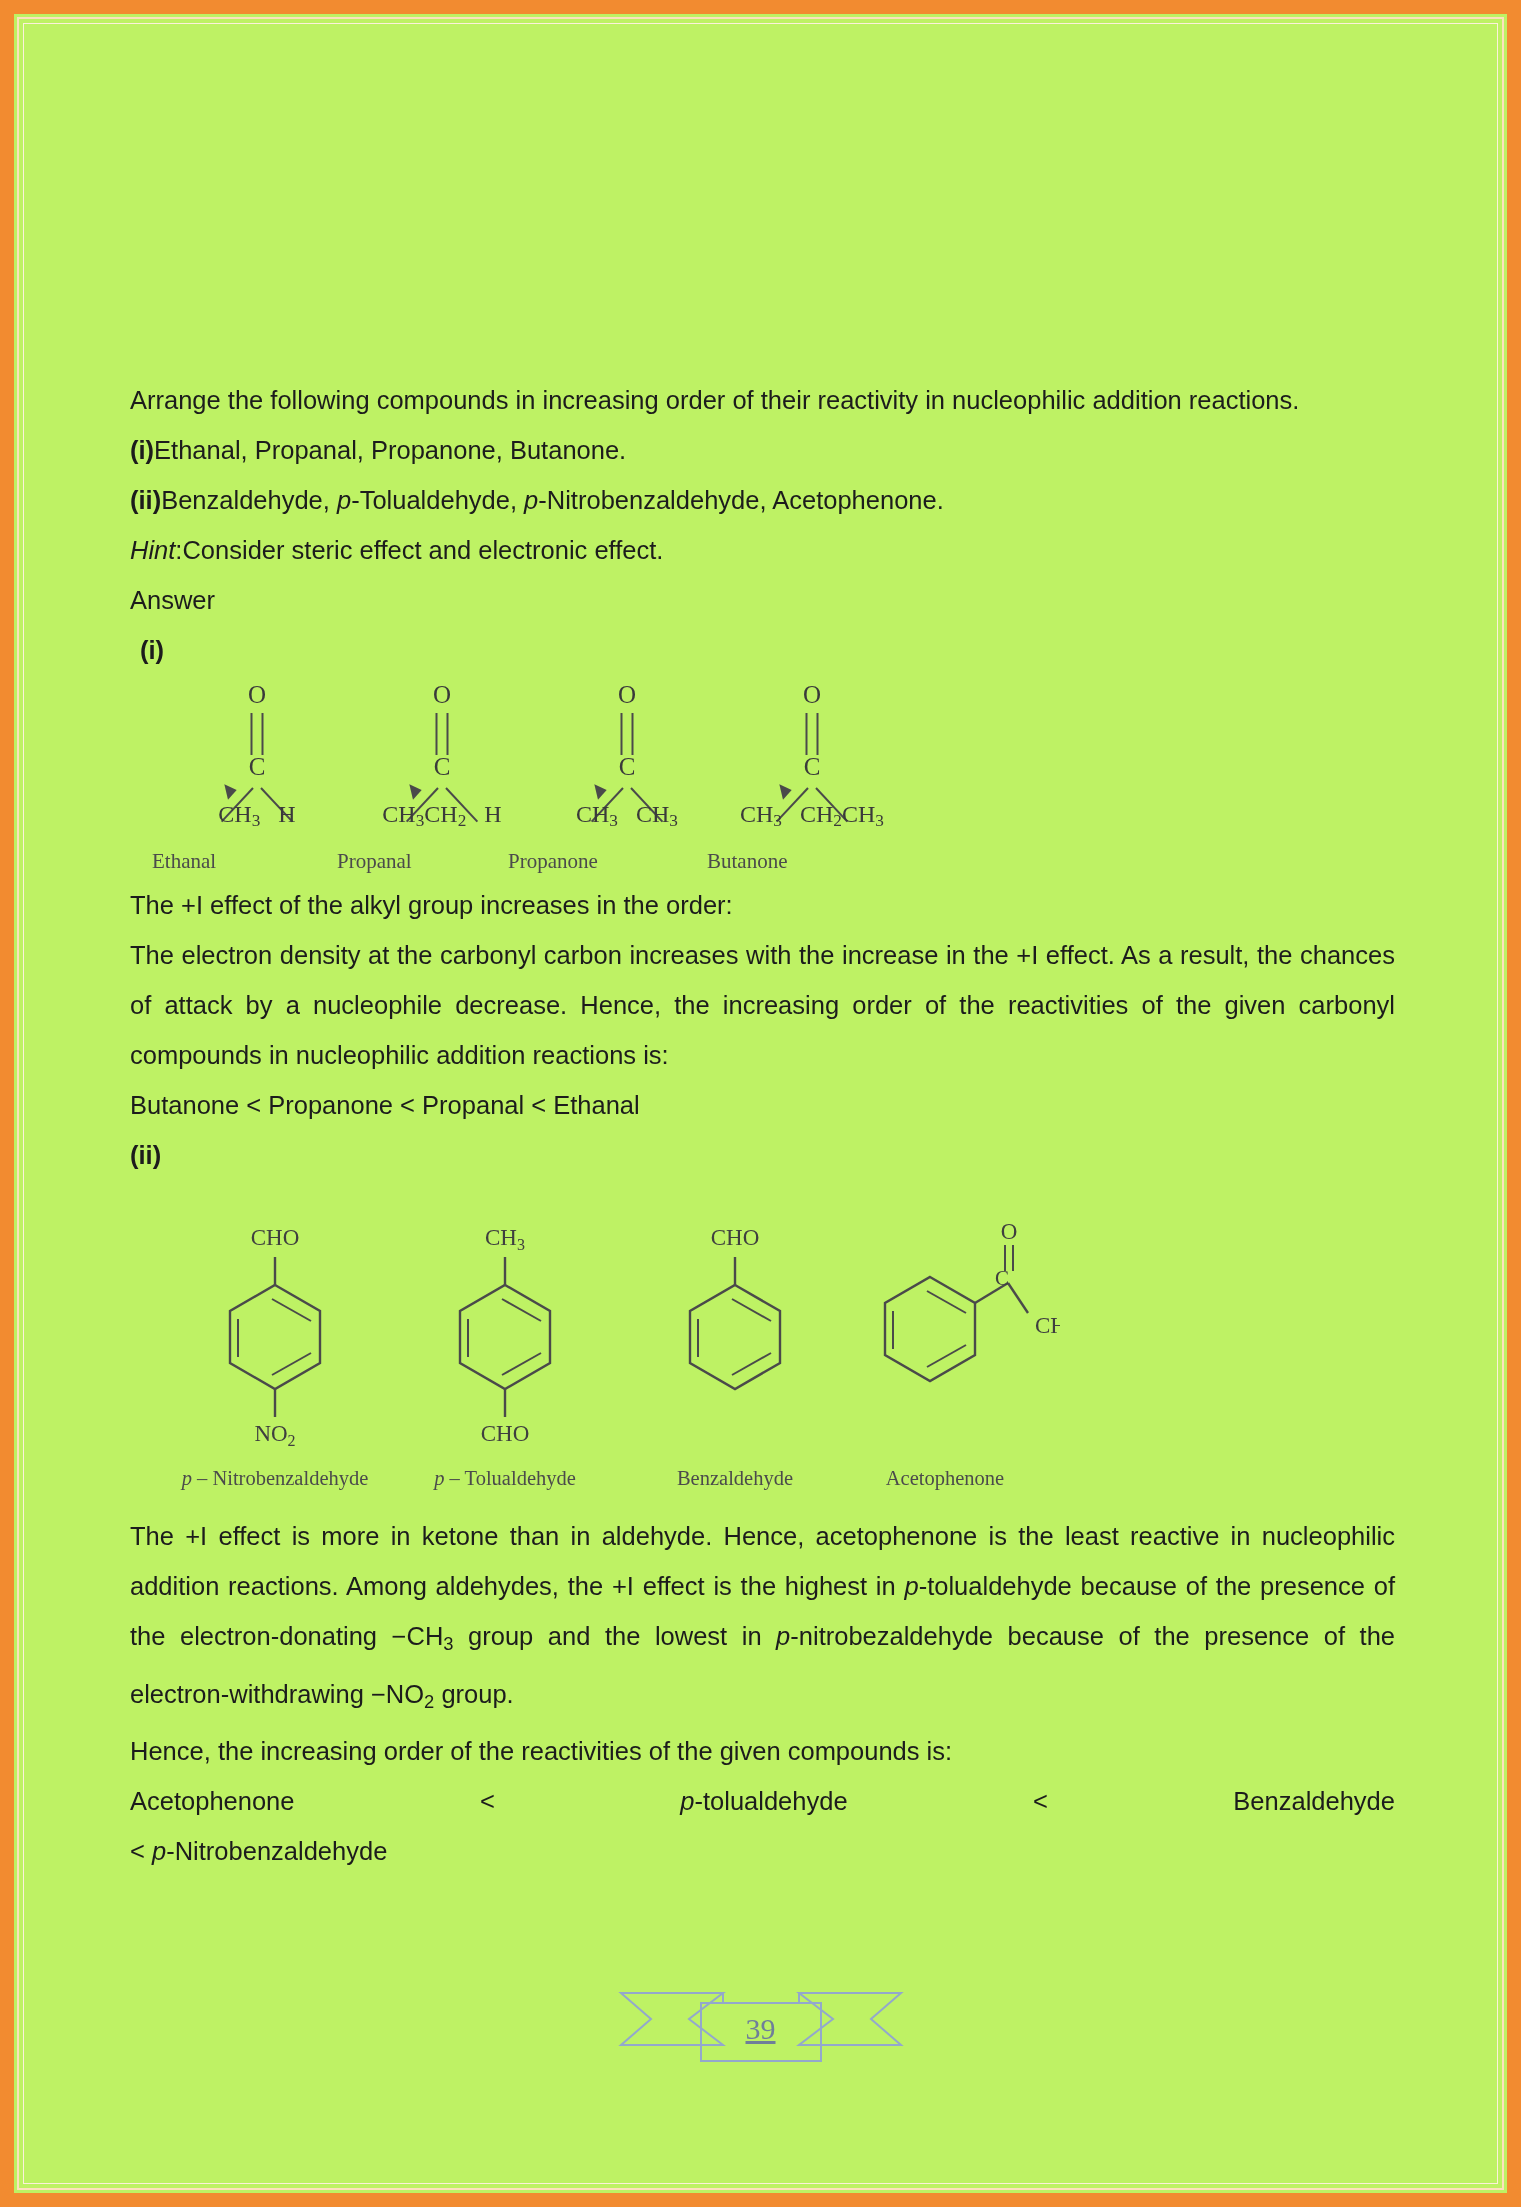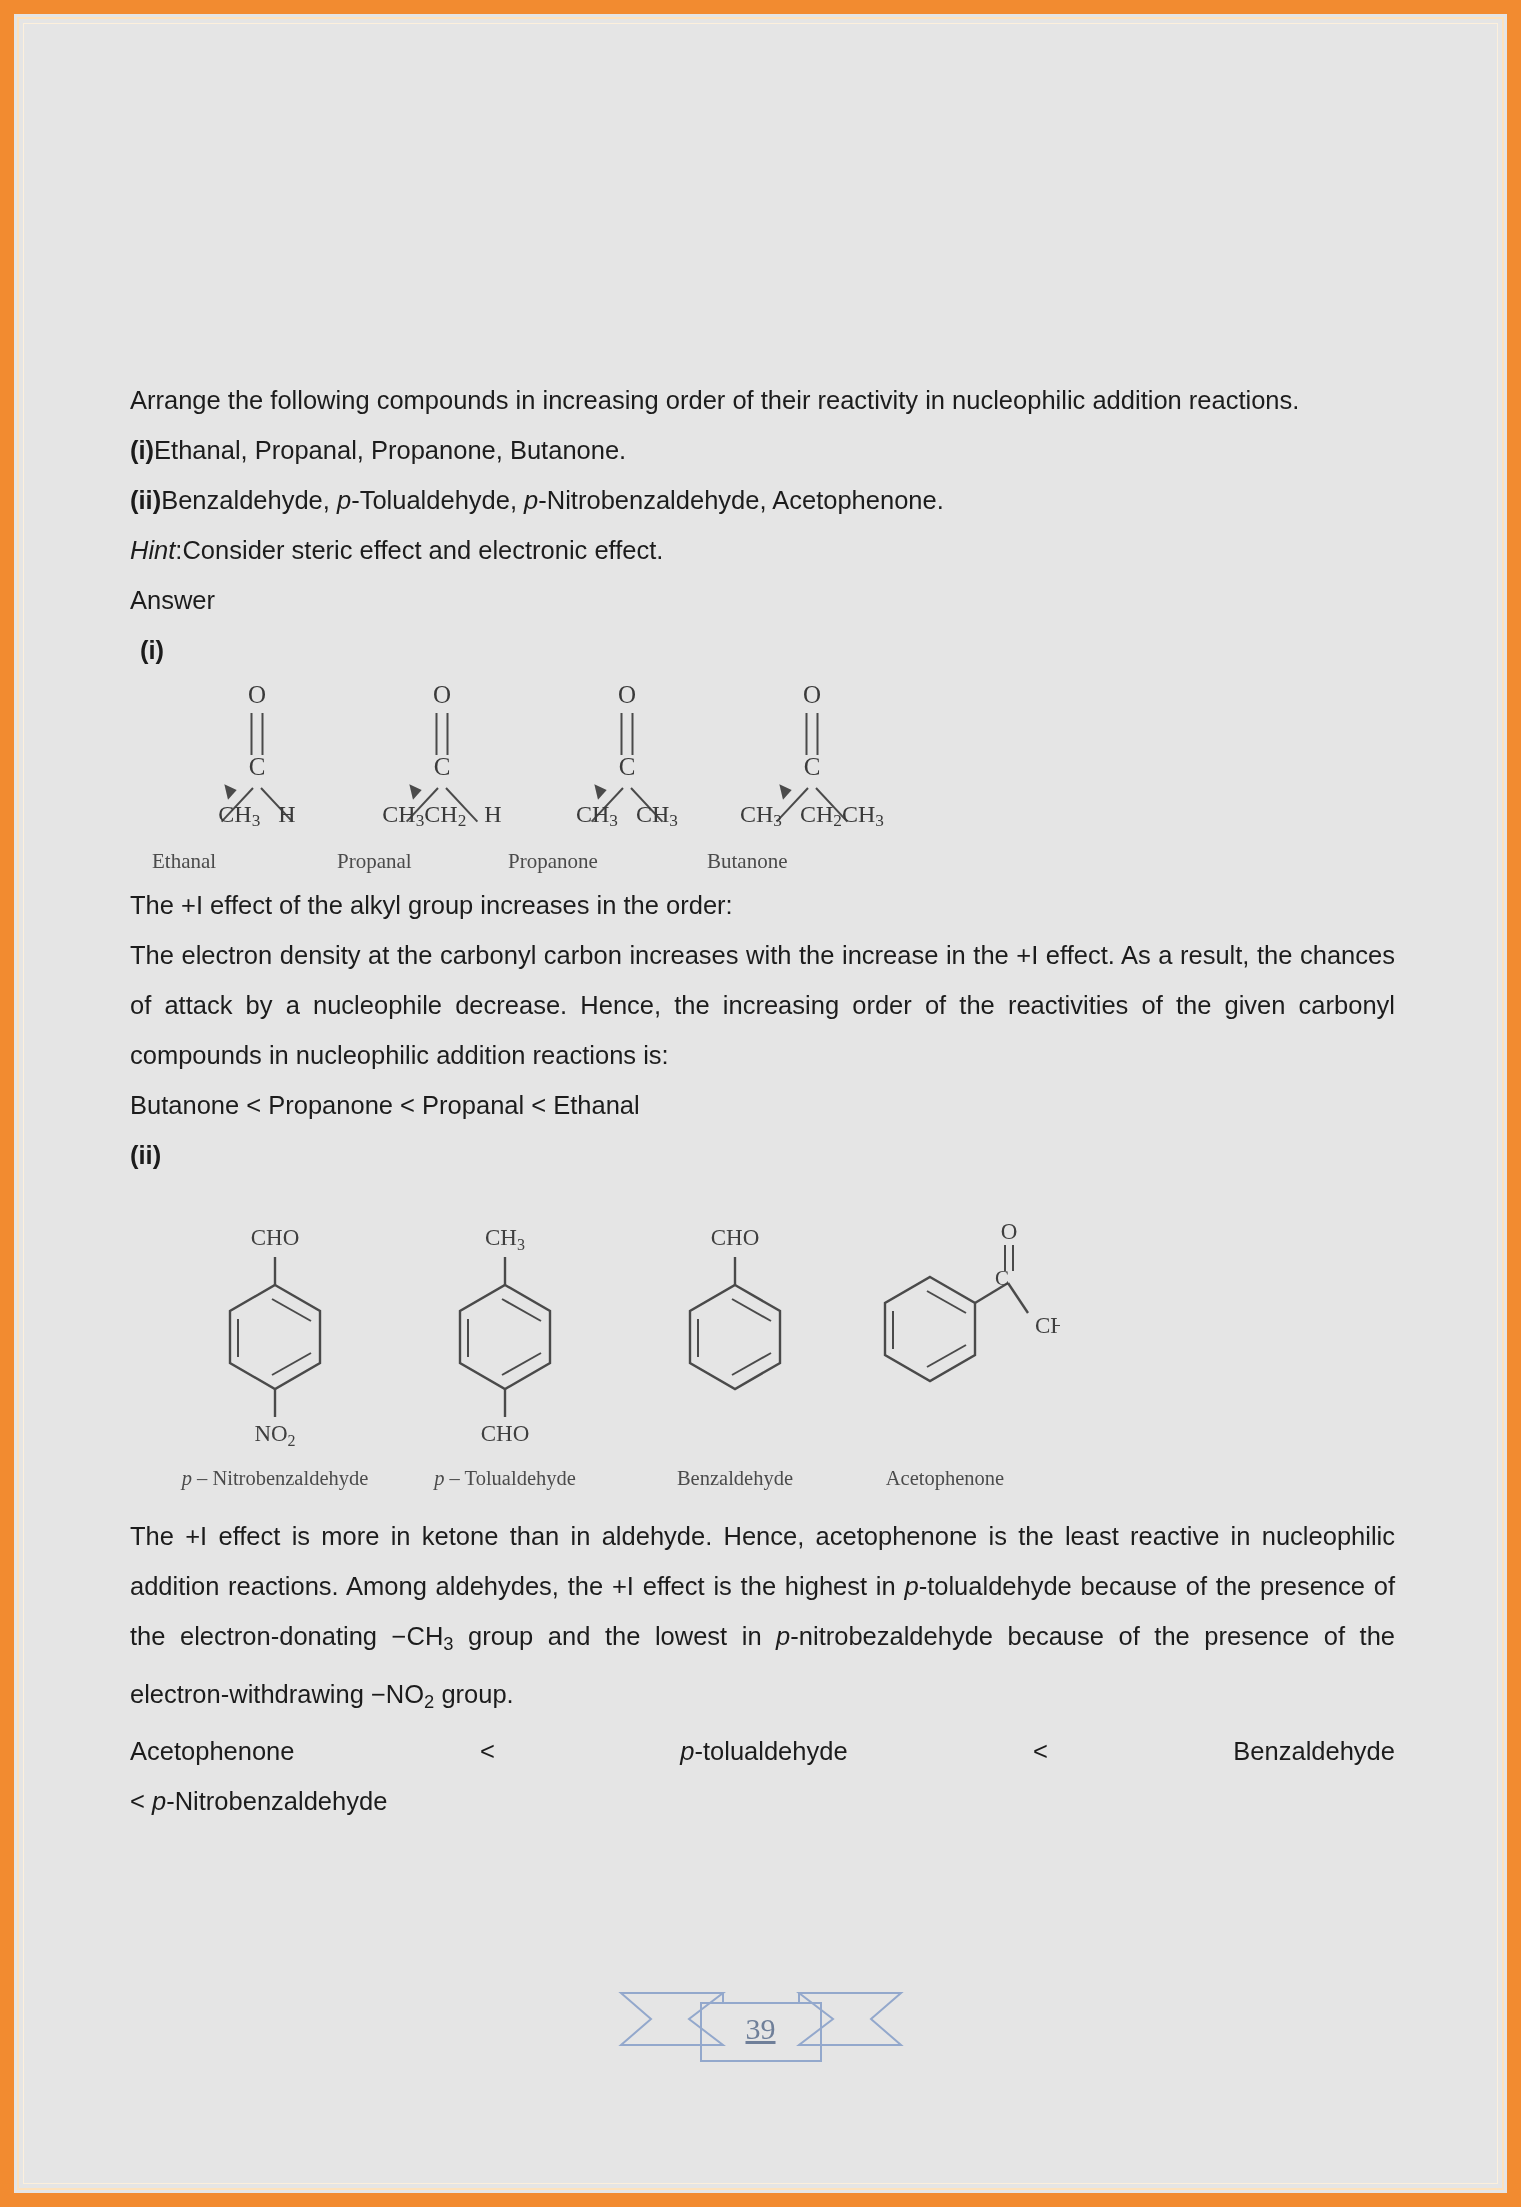--- a/index.html
+++ b/index.html
@@ -9,21 +9,21 @@
     background: #ffffff;
   }
   body {
     font-family: "Liberation Sans", sans-serif;
   }
   .page {
     position: relative;
     width: 1521px;
     height: 2207px;
     box-sizing: border-box;
-    background: #e5e5e5;
+    background: #bef264;
     overflow: hidden;
   }
   
   .frame-outer {
     position: absolute;
     inset: 0;
     border: 14px solid #f28b30;
     box-sizing: border-box;
     pointer-events: none;
   }
@@ -398,20 +398,21 @@
         <span class="it"></span><span></span><span>Acetophenone</span>
       </div>
     </div>
 
     <div style="height:46px"></div>
 
     <div class="body-text justify-block">
       <span>The +I effect is more in ketone than in aldehyde. Hence, acetophenone is the least reactive in nucleophilic addition reactions. Among aldehydes, the +I effect is the highest in </span><span class="ital">p</span><span>-tolualdehyde because of the presence of the electron-donating −CH</span><sub>3</sub><span> group and the lowest in </span><span class="ital">p</span><span>-nitrobezaldehyde because of the presence of the electron-withdrawing −NO</span><sub>2</sub><span> group.</span>
     </div>
 
+    <div class="line">Hence, the increasing order of the reactivities of the given compounds is:</div>
 
     <div class="order-spread">
       <span>Acetophenone</span>
       <span>&lt;</span>
       <span><span class="ital">p</span><span>-tolualdehyde</span></span>
       <span>&lt;</span>
       <span>Benzaldehyde</span>
     </div>
     <div class="line">
       <span>&lt;</span>

